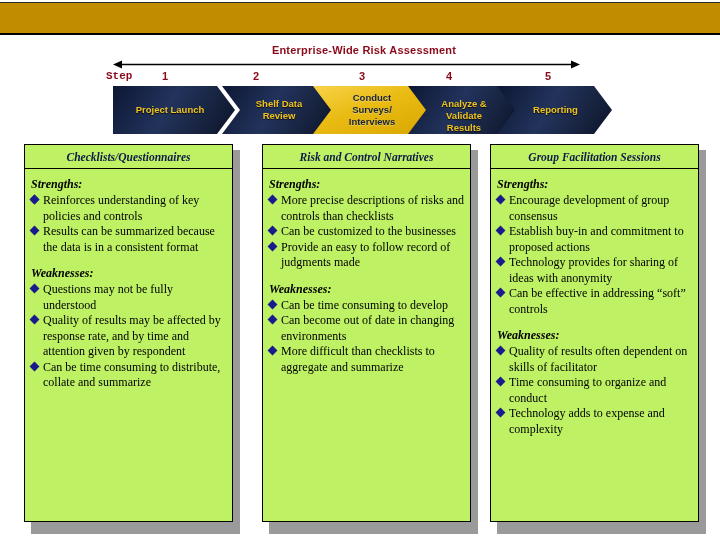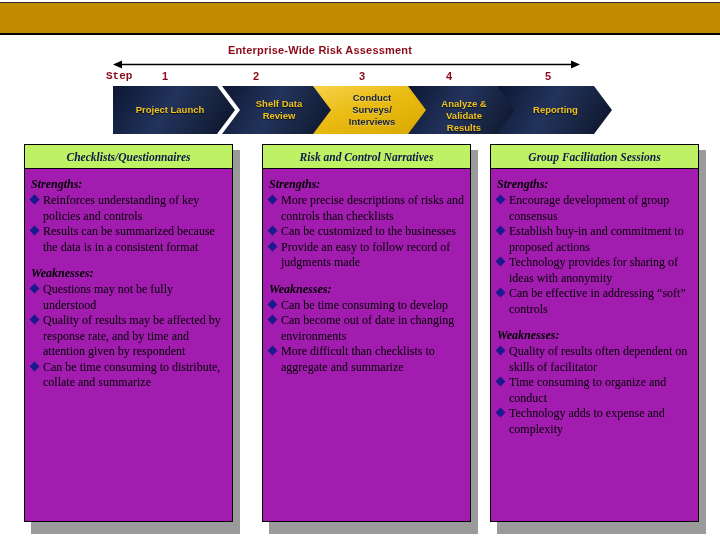--- a/index.html
+++ b/index.html
@@ -41,20 +41,21 @@
     position: absolute;
     left: 0;
     top: 0;
     width: 640px;
     text-align: center;
     font-family: "Liberation Sans", sans-serif;
     font-size: 11px;
     font-weight: bold;
     color: #8b0a1a;
     letter-spacing: 0.2px;
+    padding-left: 44px;
   }
   #span-arrow {
     position: absolute;
     left: 113px;
     top: 16px;
     width: 467px;
     height: 9px;
   }
   .step-num {
     position: absolute;
@@ -135,21 +136,21 @@
     font-family: "Liberation Serif", serif;
     font-style: italic;
     font-weight: bold;
     font-size: 11.5px;
     color: #0e1a4a;
     white-space: nowrap;
   }
   .col-body {
     position: relative;
     height: 353px;
-    background: #a21caf;
+    background: #bef264;
     border: 1px solid #000000;
     border-top: none;
     box-sizing: border-box;
     padding: 8px 6px 4px 6px;
     overflow: hidden;
   }
   .sect-label {
     font-family: "Liberation Serif", serif;
     font-style: italic;
     font-weight: bold;

